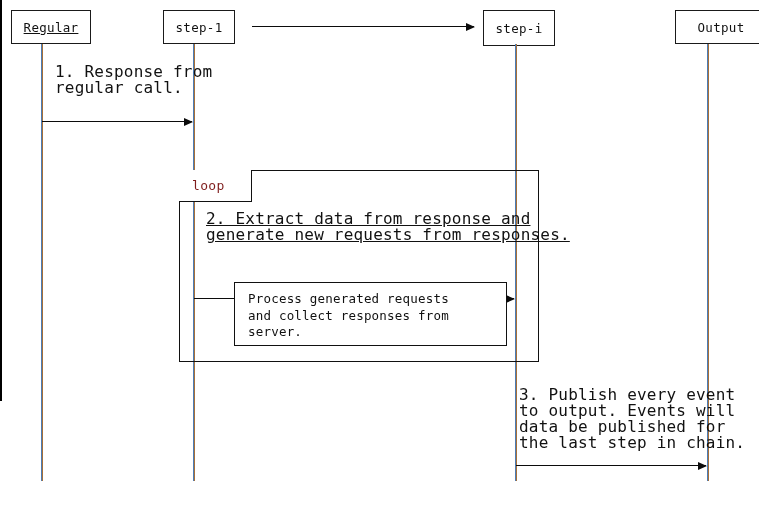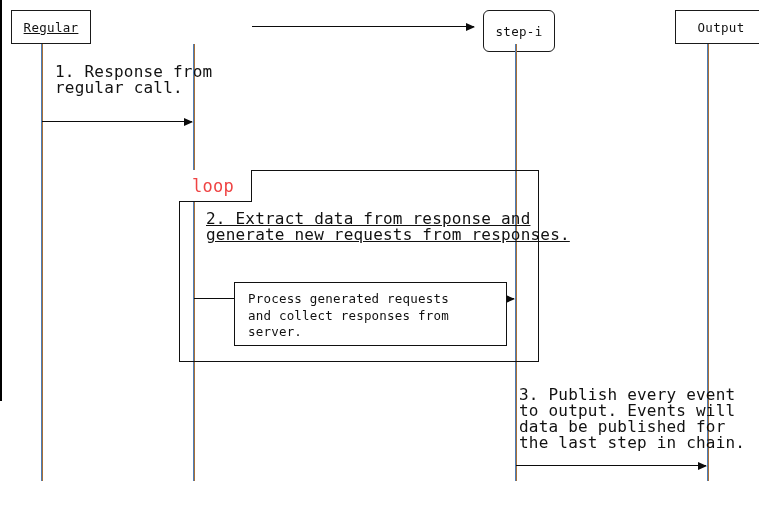--- a/index.html
+++ b/index.html
@@ -75,22 +75,22 @@
   }
   .frame-label {
     position: absolute;
     box-sizing: border-box;
     border-right: 1px solid #111111;
     border-bottom: 1px solid #111111;
     background: #ffffff;
     display: flex;
     align-items: center;
     padding-left: 13px;
-    font-size: 17px;
-    color: #ef4444;
+    font-size: 13px;
+    color: #7f1d1d;
     letter-spacing: 0.3px;
   }
 
   
   .note-box {
     position: absolute;
     box-sizing: border-box;
     border: 1px solid #111111;
     background: #ffffff;
     padding: 8px 10px 6px 13px;
@@ -111,22 +111,25 @@
 <body>
 
 <div id="canvas">
 
   <div class="page-edge" style="left:0px; top:0px; width:2px; height:401px;"></div>
 
   <div class="participant" style="left:11px; top:10px; width:80px; height:34px;text-decoration:underline;">
     <span>Regular</span>
   </div>
 
+  <div class="participant" style="left:163px; top:10px; width:72px; height:34px;">
+    <span>step-1</span>
+  </div>
 
-  <div class="participant" style="left:483px; top:10px; width:72px; height:42px;border-radius:6px;">
+  <div class="participant" style="left:483px; top:10px; width:72px; height:36px;">
     <span>step-i</span>
   </div>
 
   <div class="participant" style="left:675px; top:10px; width:92px; height:34px;">
     <span>Output</span>
   </div>
 
   <div class="lifeline" style="left:41px; top:44px; height:437px;"></div>
   <div class="lifeline" style="left:193px; top:44px; height:437px;"></div>
   <div class="lifeline" style="left:515px; top:44px; height:437px;"></div>

